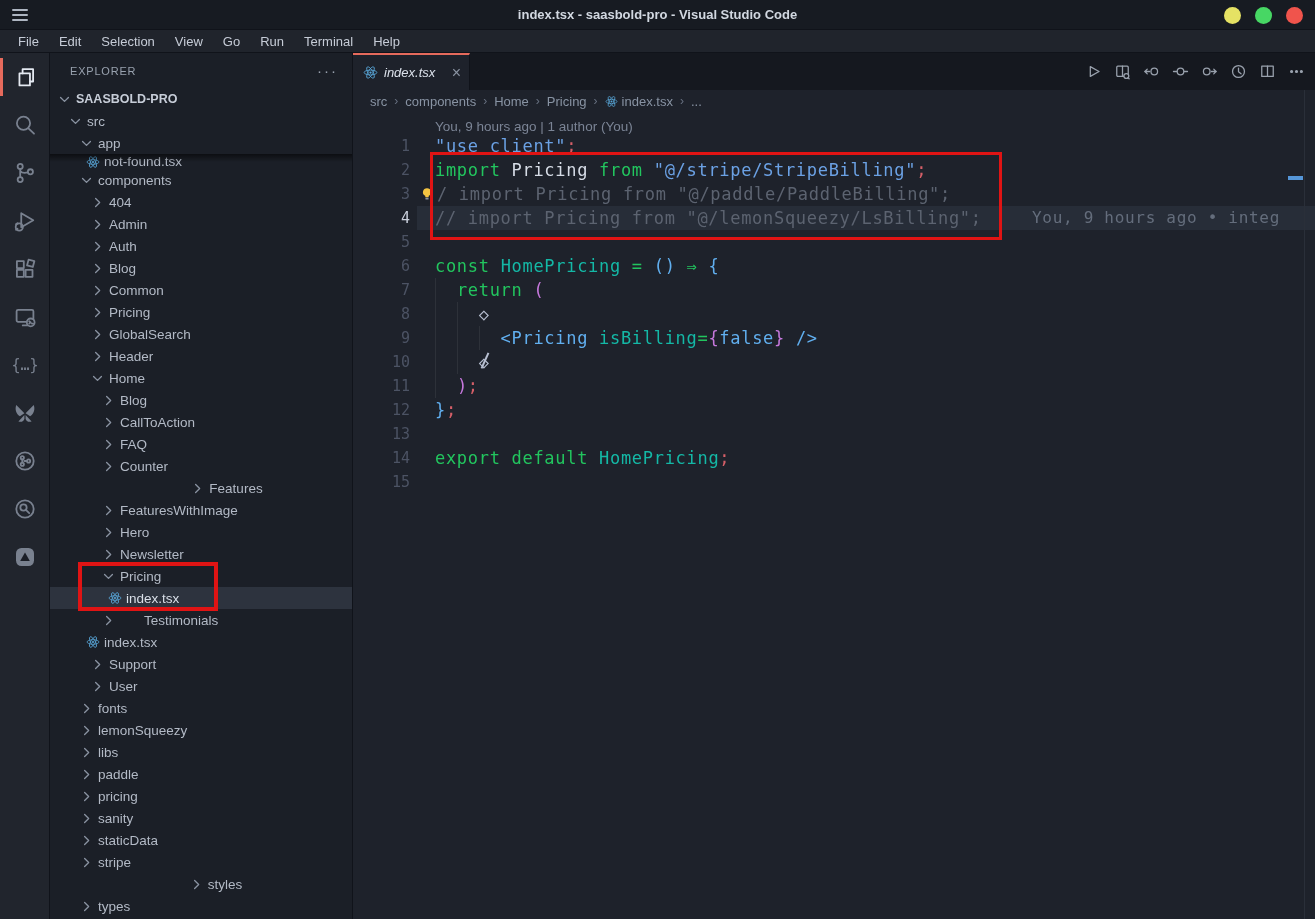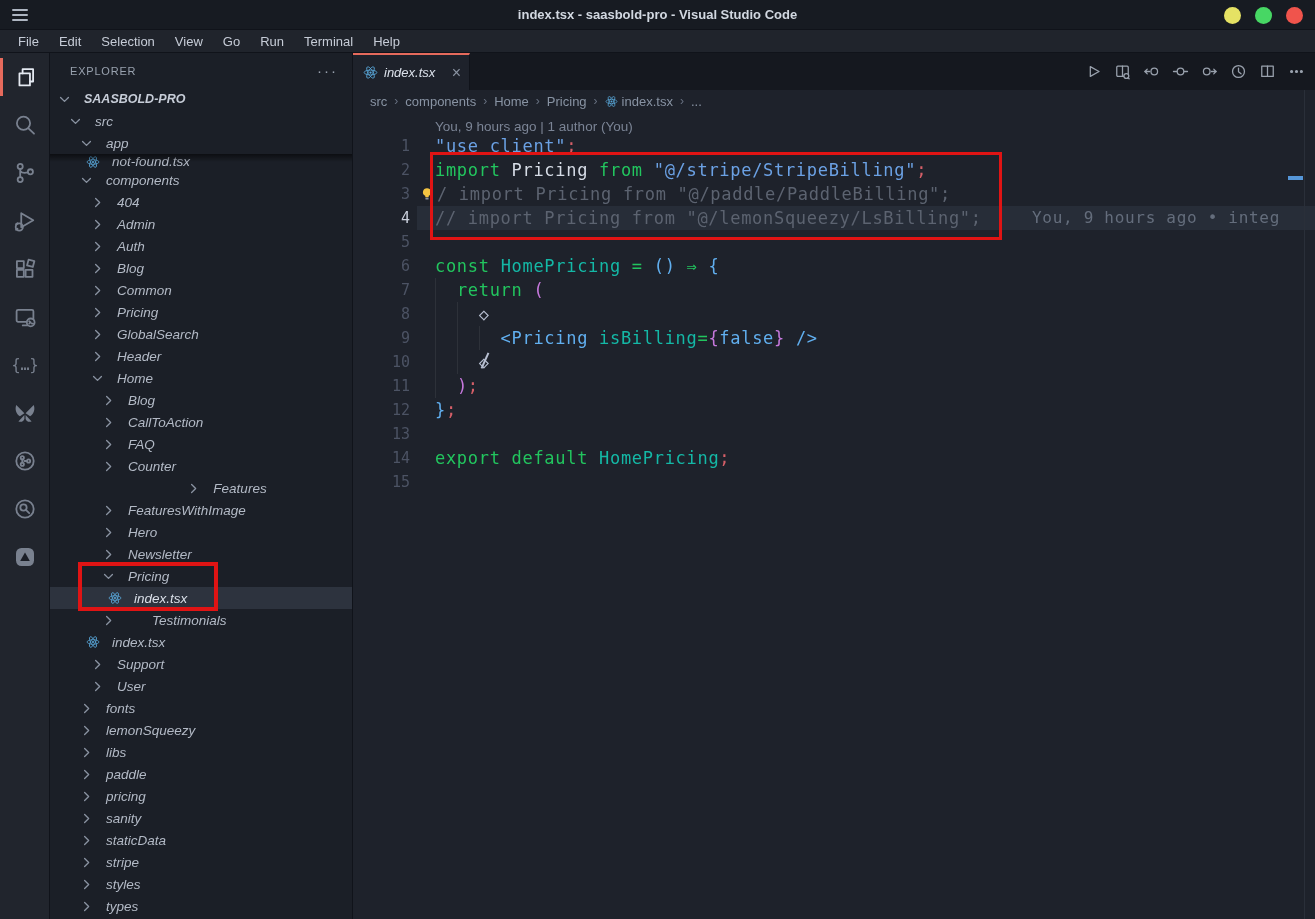--- a/index.html
+++ b/index.html
@@ -32,21 +32,21 @@
   .sb-title{font-size:11px;letter-spacing:.8px;color:#98a1ae;}
   .sb-more{color:#98a1ae;font-size:15px;letter-spacing:2px;cursor:pointer;}
   .tree{position:relative;}
   .tree-row{height:22px;display:flex;align-items:center;font-size:13.5px;color:var(--tx);cursor:pointer;white-space:nowrap;}
   .tree-row.selected{background:var(--selrow);color:#d9dfe8;}
   .tree-row.root{font-weight:bold;color:#c7cdd8;font-size:12.5px;}
   .tree-row .tw{width:17px;height:16px;display:flex;align-items:center;justify-content:center;color:#8a93a2;flex:none;}
   .tree-row .tw svg{width:15px;height:15px;}
   .tree-row .ficon{width:17px;height:16px;display:flex;align-items:center;justify-content:center;color:#58a6d8;flex:none;}
   .tree-row .ficon svg{width:14px;height:14px;}
-  .tree-row .lbl{margin-left:11px;font-style:italic;}
+  .tree-row .lbl{margin-left:3px;}
   .tree-shadow{position:absolute;left:0;right:0;height:8px;background:linear-gradient(rgba(0,0,0,.55),transparent);pointer-events:none;z-index:2;}
   .sb-annot{position:absolute;border:4px solid var(--annot);pointer-events:none;z-index:3;}
   
   .editor{flex:1;background:var(--editor);position:relative;display:flex;flex-direction:column;overflow:hidden;}
   .tabbar{height:37px;background:var(--tabbar);display:flex;flex:none;position:relative;}
   .tab{width:117px;background:var(--editor);border-top:2px solid var(--accent);border-right:1px solid var(--border);display:flex;align-items:center;padding:0 8px 0 10px;cursor:pointer;}
   .tab .ficon{color:#58a6d8;display:flex;}
   .tab .ficon svg{width:15px;height:15px;}
   .tab-label{font-size:13px;font-style:italic;color:#dbe1ea;margin-left:6px;flex:1;}
   .tab-close{color:#8a93a2;font-size:16px;line-height:1;cursor:pointer;}
@@ -479,21 +479,21 @@
           <span class="lbl">staticData</span>
         </div>
         <div class="tree-row" style="padding-left: 28px;">
           <span class="tw">
             <svg viewBox="0 0 16 16" fill="none" stroke="currentColor" stroke-width="1.2" stroke-linecap="round" stroke-linejoin="round">
               <path d="M6 3.8l4.3 4.2L6 12.2" stroke-width="1.4"></path>
             </svg>
           </span>
           <span class="lbl">stripe</span>
         </div>
-        <div class="tree-row" style="padding-left: 28px;">
+        <div class="tree-row" style="padding-left: 28px; justify-content: center;">
           <span class="tw">
             <svg viewBox="0 0 16 16" fill="none" stroke="currentColor" stroke-width="1.2" stroke-linecap="round" stroke-linejoin="round">
               <path d="M6 3.8l4.3 4.2L6 12.2" stroke-width="1.4"></path>
             </svg>
           </span>
           <span class="lbl">styles</span>
         </div>
         <div class="tree-row" style="padding-left: 28px;">
           <span class="tw">
             <svg viewBox="0 0 16 16" fill="none" stroke="currentColor" stroke-width="1.2" stroke-linecap="round" stroke-linejoin="round">

